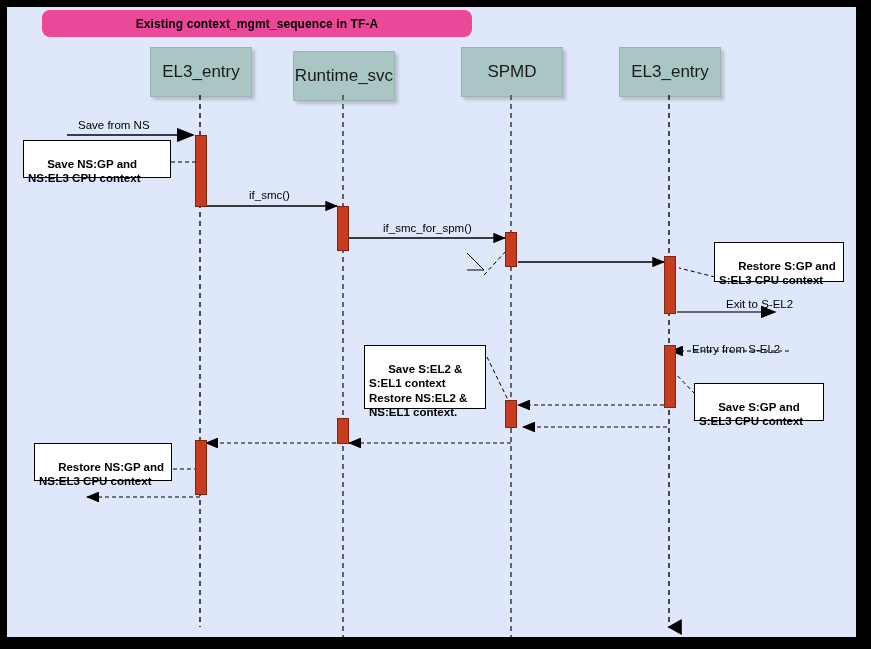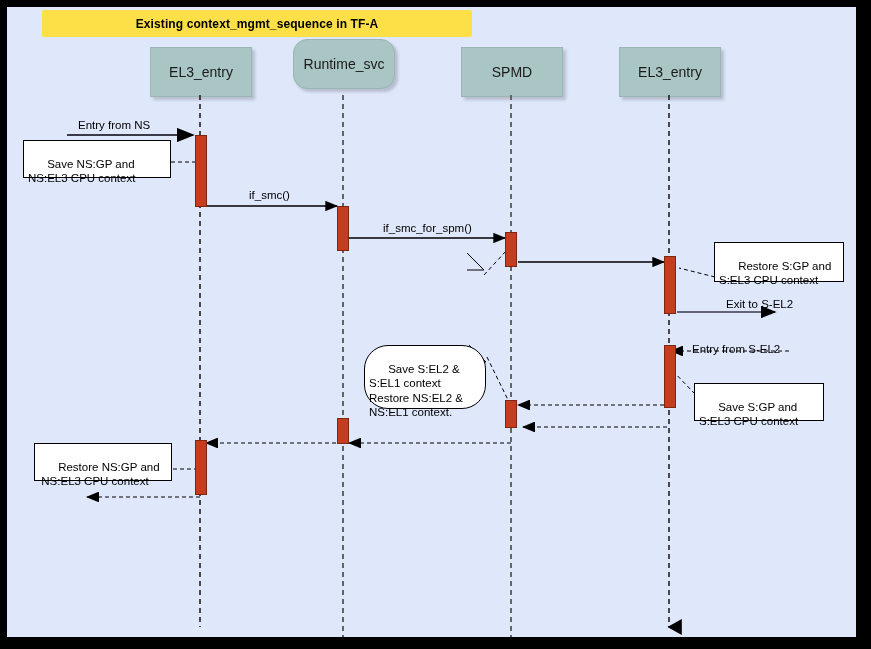--- a/index.html
+++ b/index.html
@@ -36,53 +36,54 @@
     top: 0;
     width: 849px;
     height: 630px;
   }
   .title-banner {
     position: absolute;
     left: 35px;
     top: 3px;
     width: 430px;
     height: 27px;
-    background: #fde047;
-    border-radius: 2px;
+    background: #ec4899;
+    border-radius: 8px;
     display: flex;
     align-items: center;
     justify-content: center;
     font-size: 12px;
     font-weight: bold;
     color: #000000;
     letter-spacing: 0.1px;
   }
   .lifeline-head {
     position: absolute;
     width: 100px;
     height: 48px;
     background: #a9c6c4;
     border: 1px solid #9ab5b3;
     box-shadow: 3px 3px 3px rgba(0,0,0,0.18);
     display: flex;
     align-items: center;
     justify-content: center;
-    font-size: 14px;
+    font-size: 17px;
     color: #1a1a1a;
   }
   .note {
     position: absolute;
     background: #ffffff;
     border: 1px solid #000000;
     font-size: 11.5px;
     line-height: 14.2px;
     color: #000000;
     padding: 2px 20px 2px 4px;
     box-sizing: border-box;
     white-space: pre;
+    font-weight: bold;
   }
   .msg-label {
     position: absolute;
     font-size: 11.5px;
     color: #000000;
     white-space: nowrap;
   }
   .activation {
     position: absolute;
     background: #c63c1f;
@@ -96,21 +97,21 @@
 <div id="diagram-frame">
   <div id="canvas">
 
     <div class="title-banner">
       <span>Existing context_mgmt_sequence in TF-A</span>
     </div>
 
     <div class="lifeline-head" style="left:143px; top:40px;">
       <span>EL3_entry</span>
     </div>
-    <div class="lifeline-head" style="left:286px; top:32px;border-radius:14px;">
+    <div class="lifeline-head" style="left:286px; top:44px;">
       <span>Runtime_svc</span>
     </div>
     <div class="lifeline-head" style="left:454px; top:40px;">
       <span>SPMD</span>
     </div>
     <div class="lifeline-head" style="left:612px; top:40px;">
       <span>EL3_entry</span>
     </div>
 
     <svg id="svg-layer" viewBox="0 0 849 630">
@@ -160,35 +161,35 @@
 
     <div class="activation" style="left:188px; top:128px; width:12px; height:72px;"></div>
     <div class="activation" style="left:330px; top:199px; width:12px; height:45px;"></div>
     <div class="activation" style="left:498px; top:225px; width:12px; height:35px;"></div>
     <div class="activation" style="left:657px; top:249px; width:12px; height:58px;"></div>
     <div class="activation" style="left:657px; top:338px; width:12px; height:63px;"></div>
     <div class="activation" style="left:498px; top:393px; width:12px; height:28px;"></div>
     <div class="activation" style="left:330px; top:411px; width:12px; height:26px;"></div>
     <div class="activation" style="left:188px; top:433px; width:12px; height:55px;"></div>
 
-    <div class="msg-label" style="left:71px; top:112px;">Entry from NS</div>
+    <div class="msg-label" style="left:71px; top:112px;">Save from NS</div>
     <div class="msg-label" style="left:242px; top:182px;text-align:center;">if_smc()</div>
     <div class="msg-label" style="left:376px; top:215px;">if_smc_for_spm()</div>
     <div class="msg-label" style="left:683px; top:291px;padding-left:36px;">Exit to S-EL2</div>
     <div class="msg-label" style="left:685px; top:336px;">Entry from S-EL2</div>
 
     <div class="note" style="left:16px; top:133px; width:148px; height:38px;">
       <span>Save NS:GP and
 NS:EL3 CPU context</span>
     </div>
     <div class="note" style="left:707px; top:235px; width:130px; height:40px;">
       <span>Restore S:GP and
 S:EL3 CPU context</span>
     </div>
-    <div class="note" style="left:357px; top:338px; width:122px; height:64px;border-radius:24px;">
+    <div class="note" style="left:357px; top:338px; width:122px; height:64px;">
       <span>Save S:EL2 &amp;
 S:EL1 context
 Restore NS:EL2 &amp;
 NS:EL1 context.</span>
     </div>
     <div class="note" style="left:687px; top:376px; width:130px; height:38px;">
       <span>Save S:GP and
 S:EL3 CPU context</span>
     </div>
     <div class="note" style="left:27px; top:436px; width:138px; height:38px;text-align:center;">

